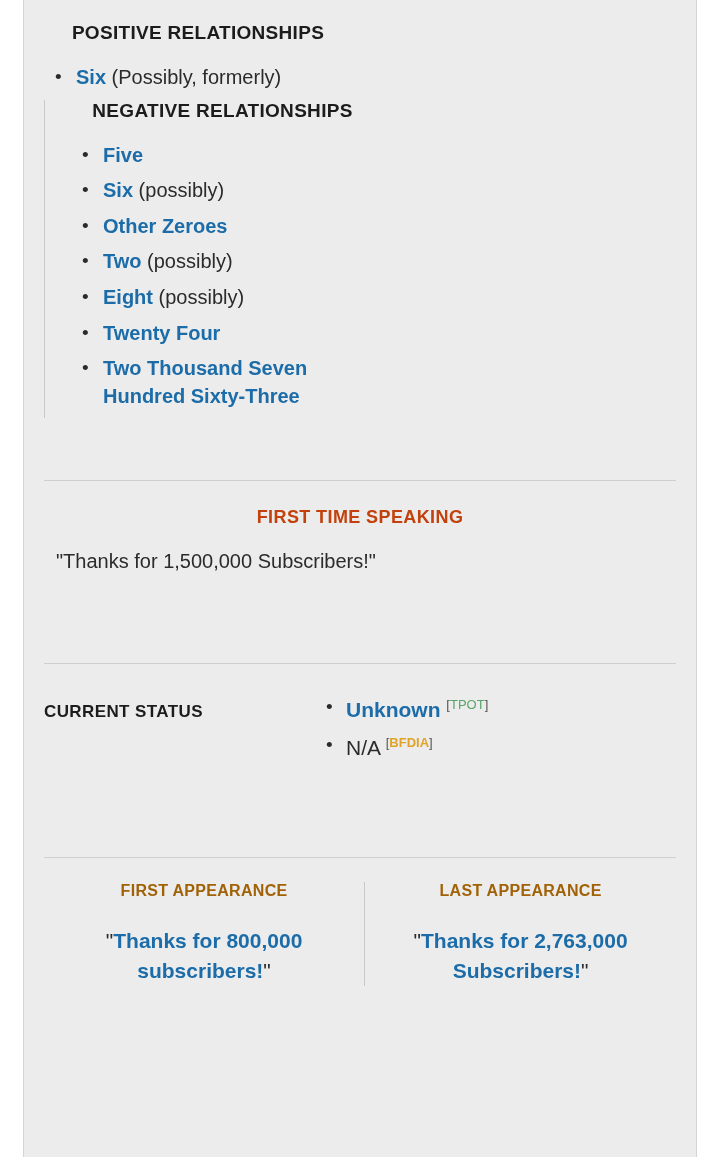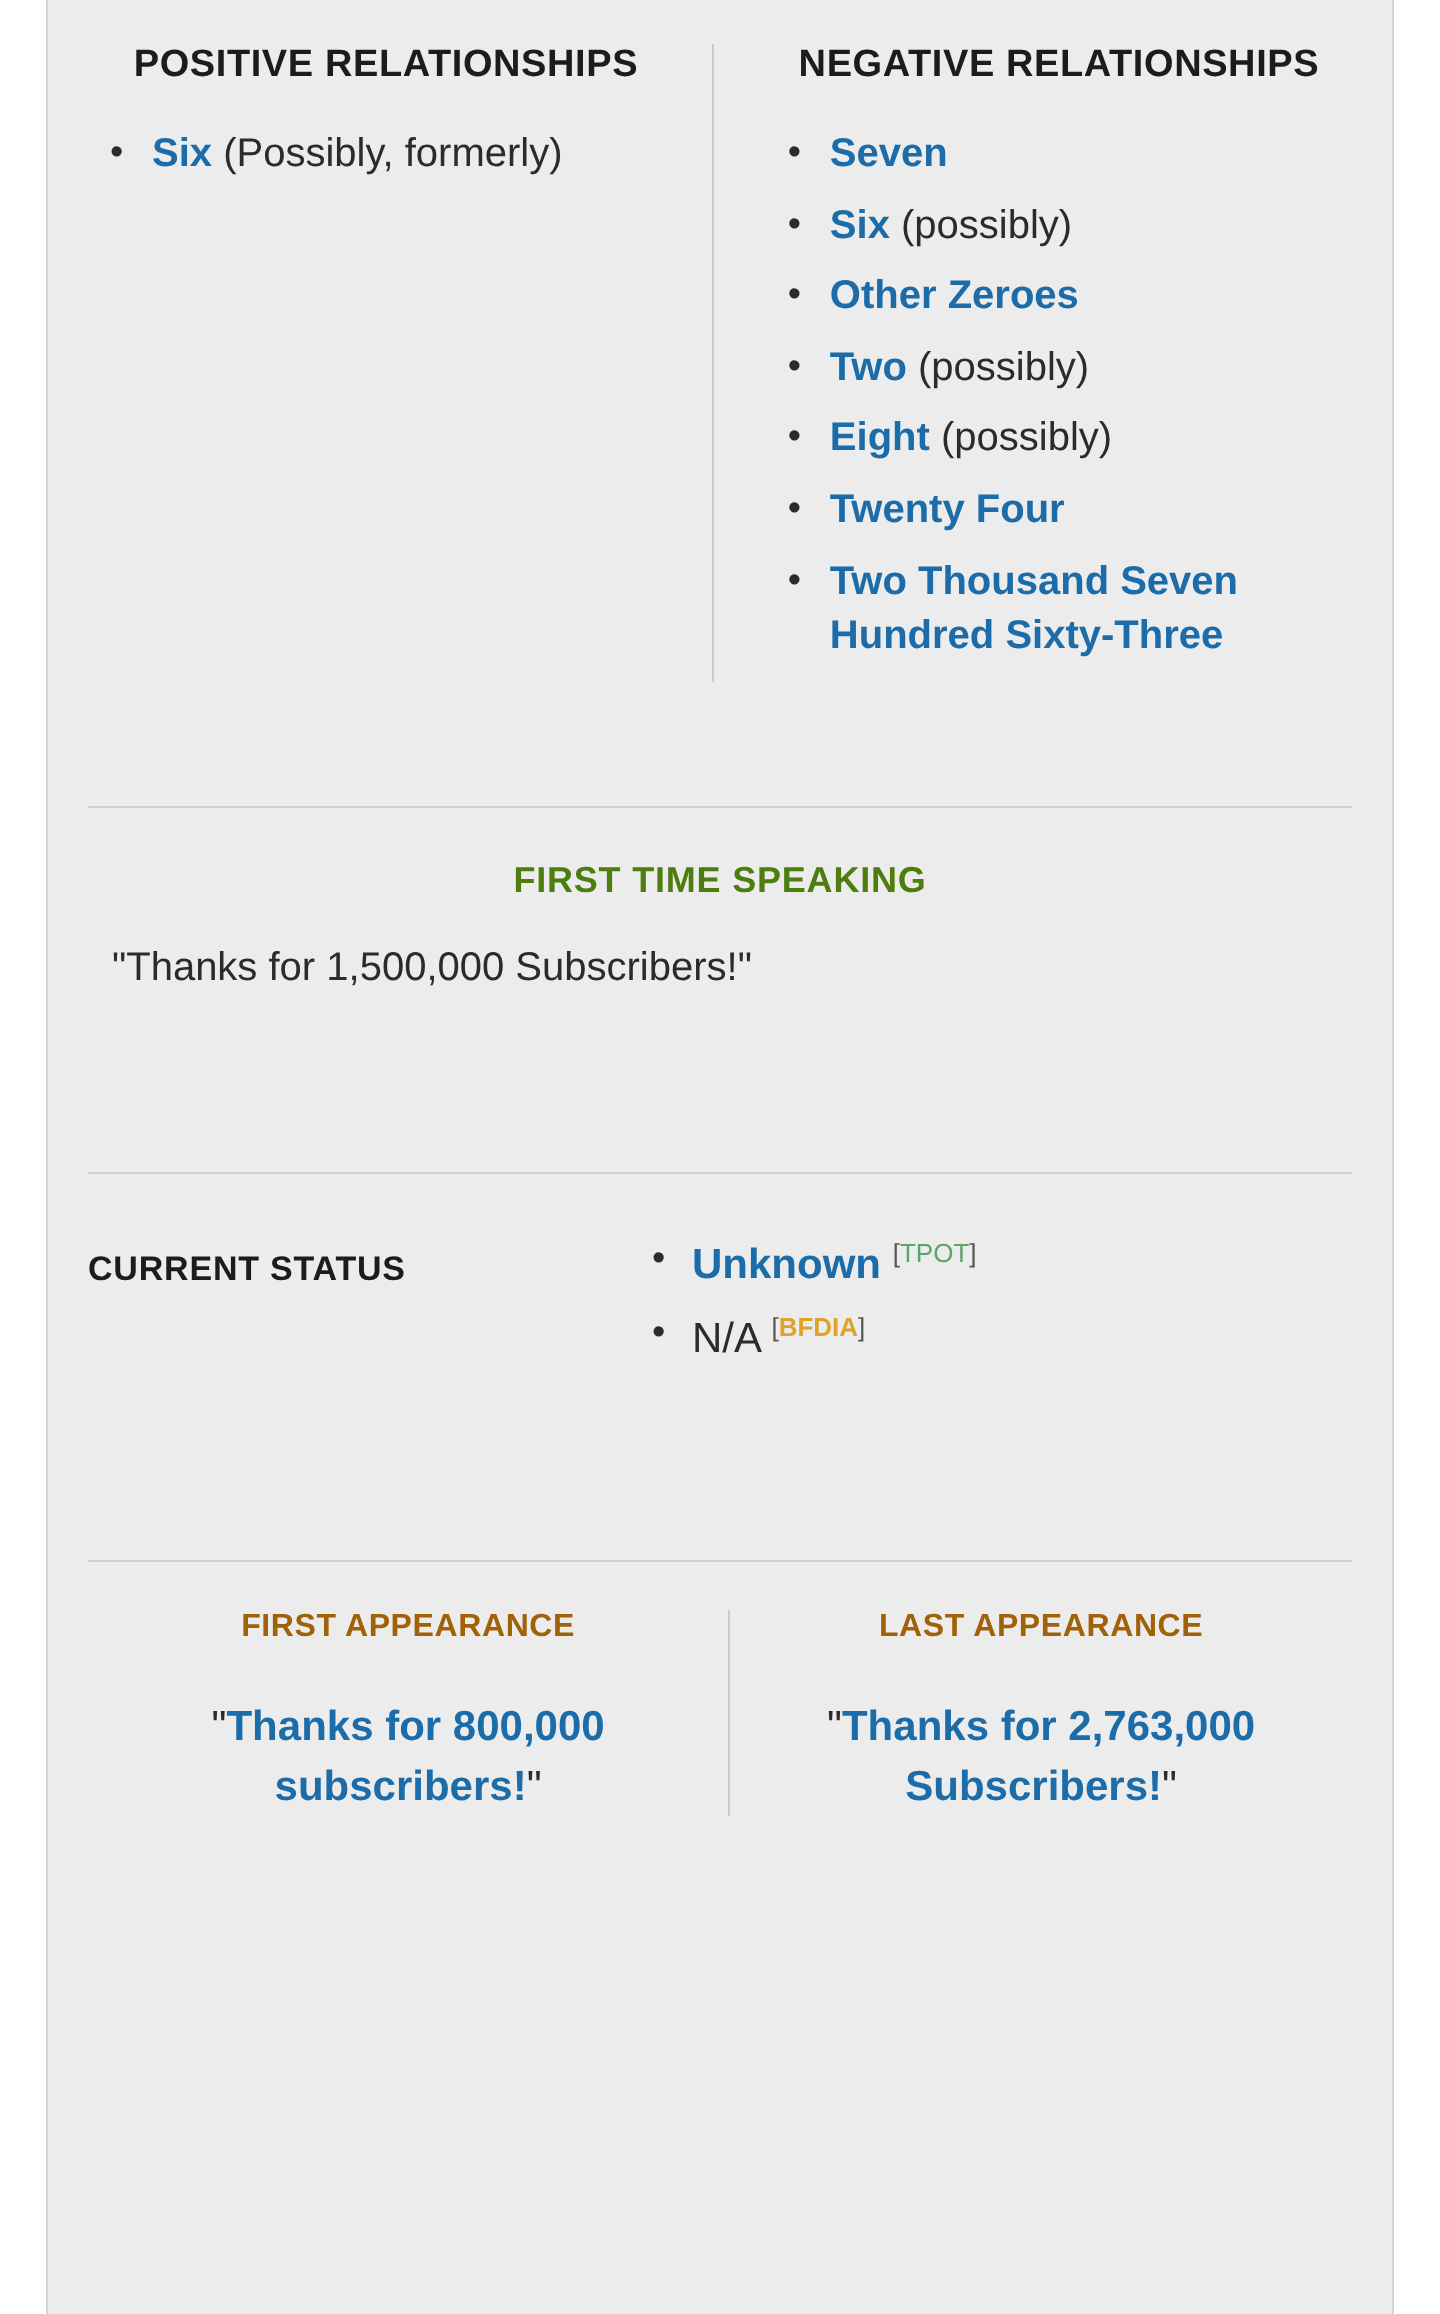--- a/index.html
+++ b/index.html
@@ -27,20 +27,21 @@
   }
   .inner {
     padding: 0 20px;
     box-sizing: border-box;
   }
 
   
   .rel-block {
     display: flex;
     padding-top: 22px;
+    flex-direction: column;
   }
   .rel-col {
     box-sizing: border-box;
   }
   .rel-col.left {
     width: 322px;
     padding-right: 14px;
   }
   .rel-col.right {
     width: 330px;
@@ -93,21 +94,21 @@
 
   
   .section {
     padding: 26px 20px 0 20px;
   }
   .section-heading {
     text-align: center;
     font-size: 18px;
     font-weight: bold;
     letter-spacing: 0.4px;
-    color: #4d7c0f;
+    color: #c2410c;
     margin: 0 0 22px 0;
   }
   .quote-line {
     font-size: 20px;
     color: #2b2b2b;
     text-align: left;
     padding-left: 12px;
   }
 
   
@@ -202,21 +203,21 @@
             <a class="link" href="#">Six</a>
             <span class="paren">(Possibly, formerly)</span>
           </li>
         </ul>
       </div>
 
       <div class="rel-col right">
         <div class="rel-heading">NEGATIVE RELATIONSHIPS</div>
         <ul class="rel-list">
           <li>
-            <a class="link" href="#">Seven</a>
+            <a class="link" href="#">Five</a>
             <span class="paren"></span>
           </li>
           <li>
             <a class="link" href="#">Six</a>
             <span class="paren">(possibly)</span>
           </li>
           <li>
             <a class="link" href="#">Other Zeroes</a>
             <span class="paren"></span>
           </li>

